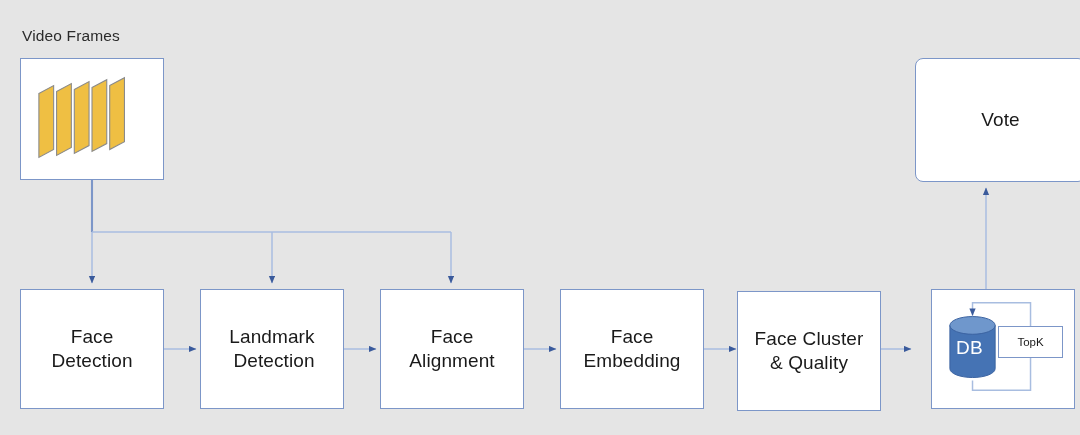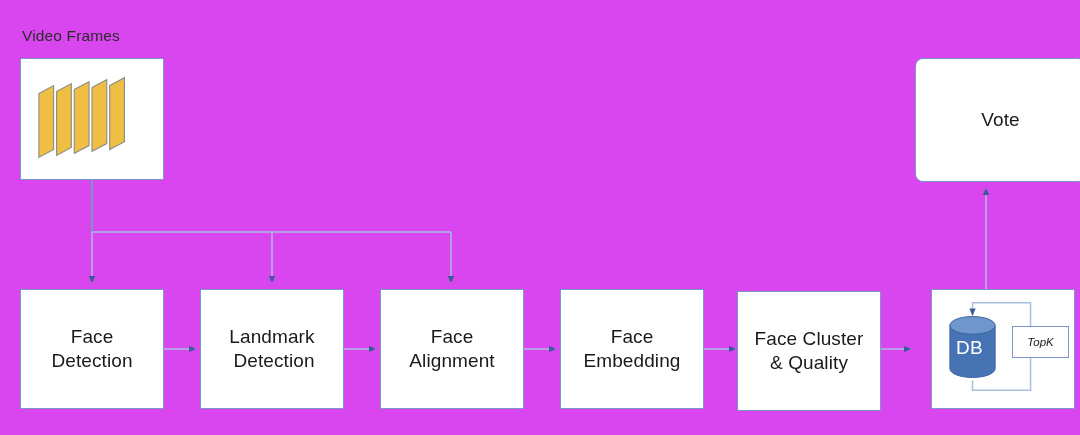--- a/index.html
+++ b/index.html
@@ -7,21 +7,21 @@
     padding: 0;
     background: #ffffff;
   }
   body {
     font-family: "Liberation Sans", "DejaVu Sans", sans-serif;
   }
   #canvas {
     position: relative;
     width: 1080px;
     height: 435px;
-    background: #d946ef;
+    background: #e5e5e5;
     overflow: hidden;
   }
   #wires {
     position: absolute;
     left: 0;
     top: 0;
     width: 1080px;
     height: 435px;
   }
   .node {
@@ -192,21 +192,21 @@
       </defs>
 
       <path d="M41,92 L41,102 L100,102 L100,13 L41,13 L41,26" stroke="#a8bde0" stroke-width="1.5" fill="none" marker-end="url(#ah2)"></path>
 
       <g>
         <path d="M18,36 L18,80 A23,9 0 0 0 64,80 L64,36 Z" fill="#4573b4" stroke="#3a62a0" stroke-width="1"></path>
         <ellipse cx="41" cy="36" rx="23" ry="9" fill="#6f97cc" stroke="#3a62a0" stroke-width="1"></ellipse>
       </g>
     </svg>
     <div class="db-text" style="left:24px; top:47px;">DB</div>
-    <div class="topk-box" style="left:80px; top:36px; width:57px; height:32px;font-style:italic;">
+    <div class="topk-box" style="left:66px; top:36px; width:65px; height:32px;">
       <span>TopK</span>
     </div>
   </div>
 
   <div class="node" style="left:915px; top:58px; width:171px; height:124px;border-radius:8px;">
     <span class="node-label">Vote</span>
   </div>
 
 </div>
 

